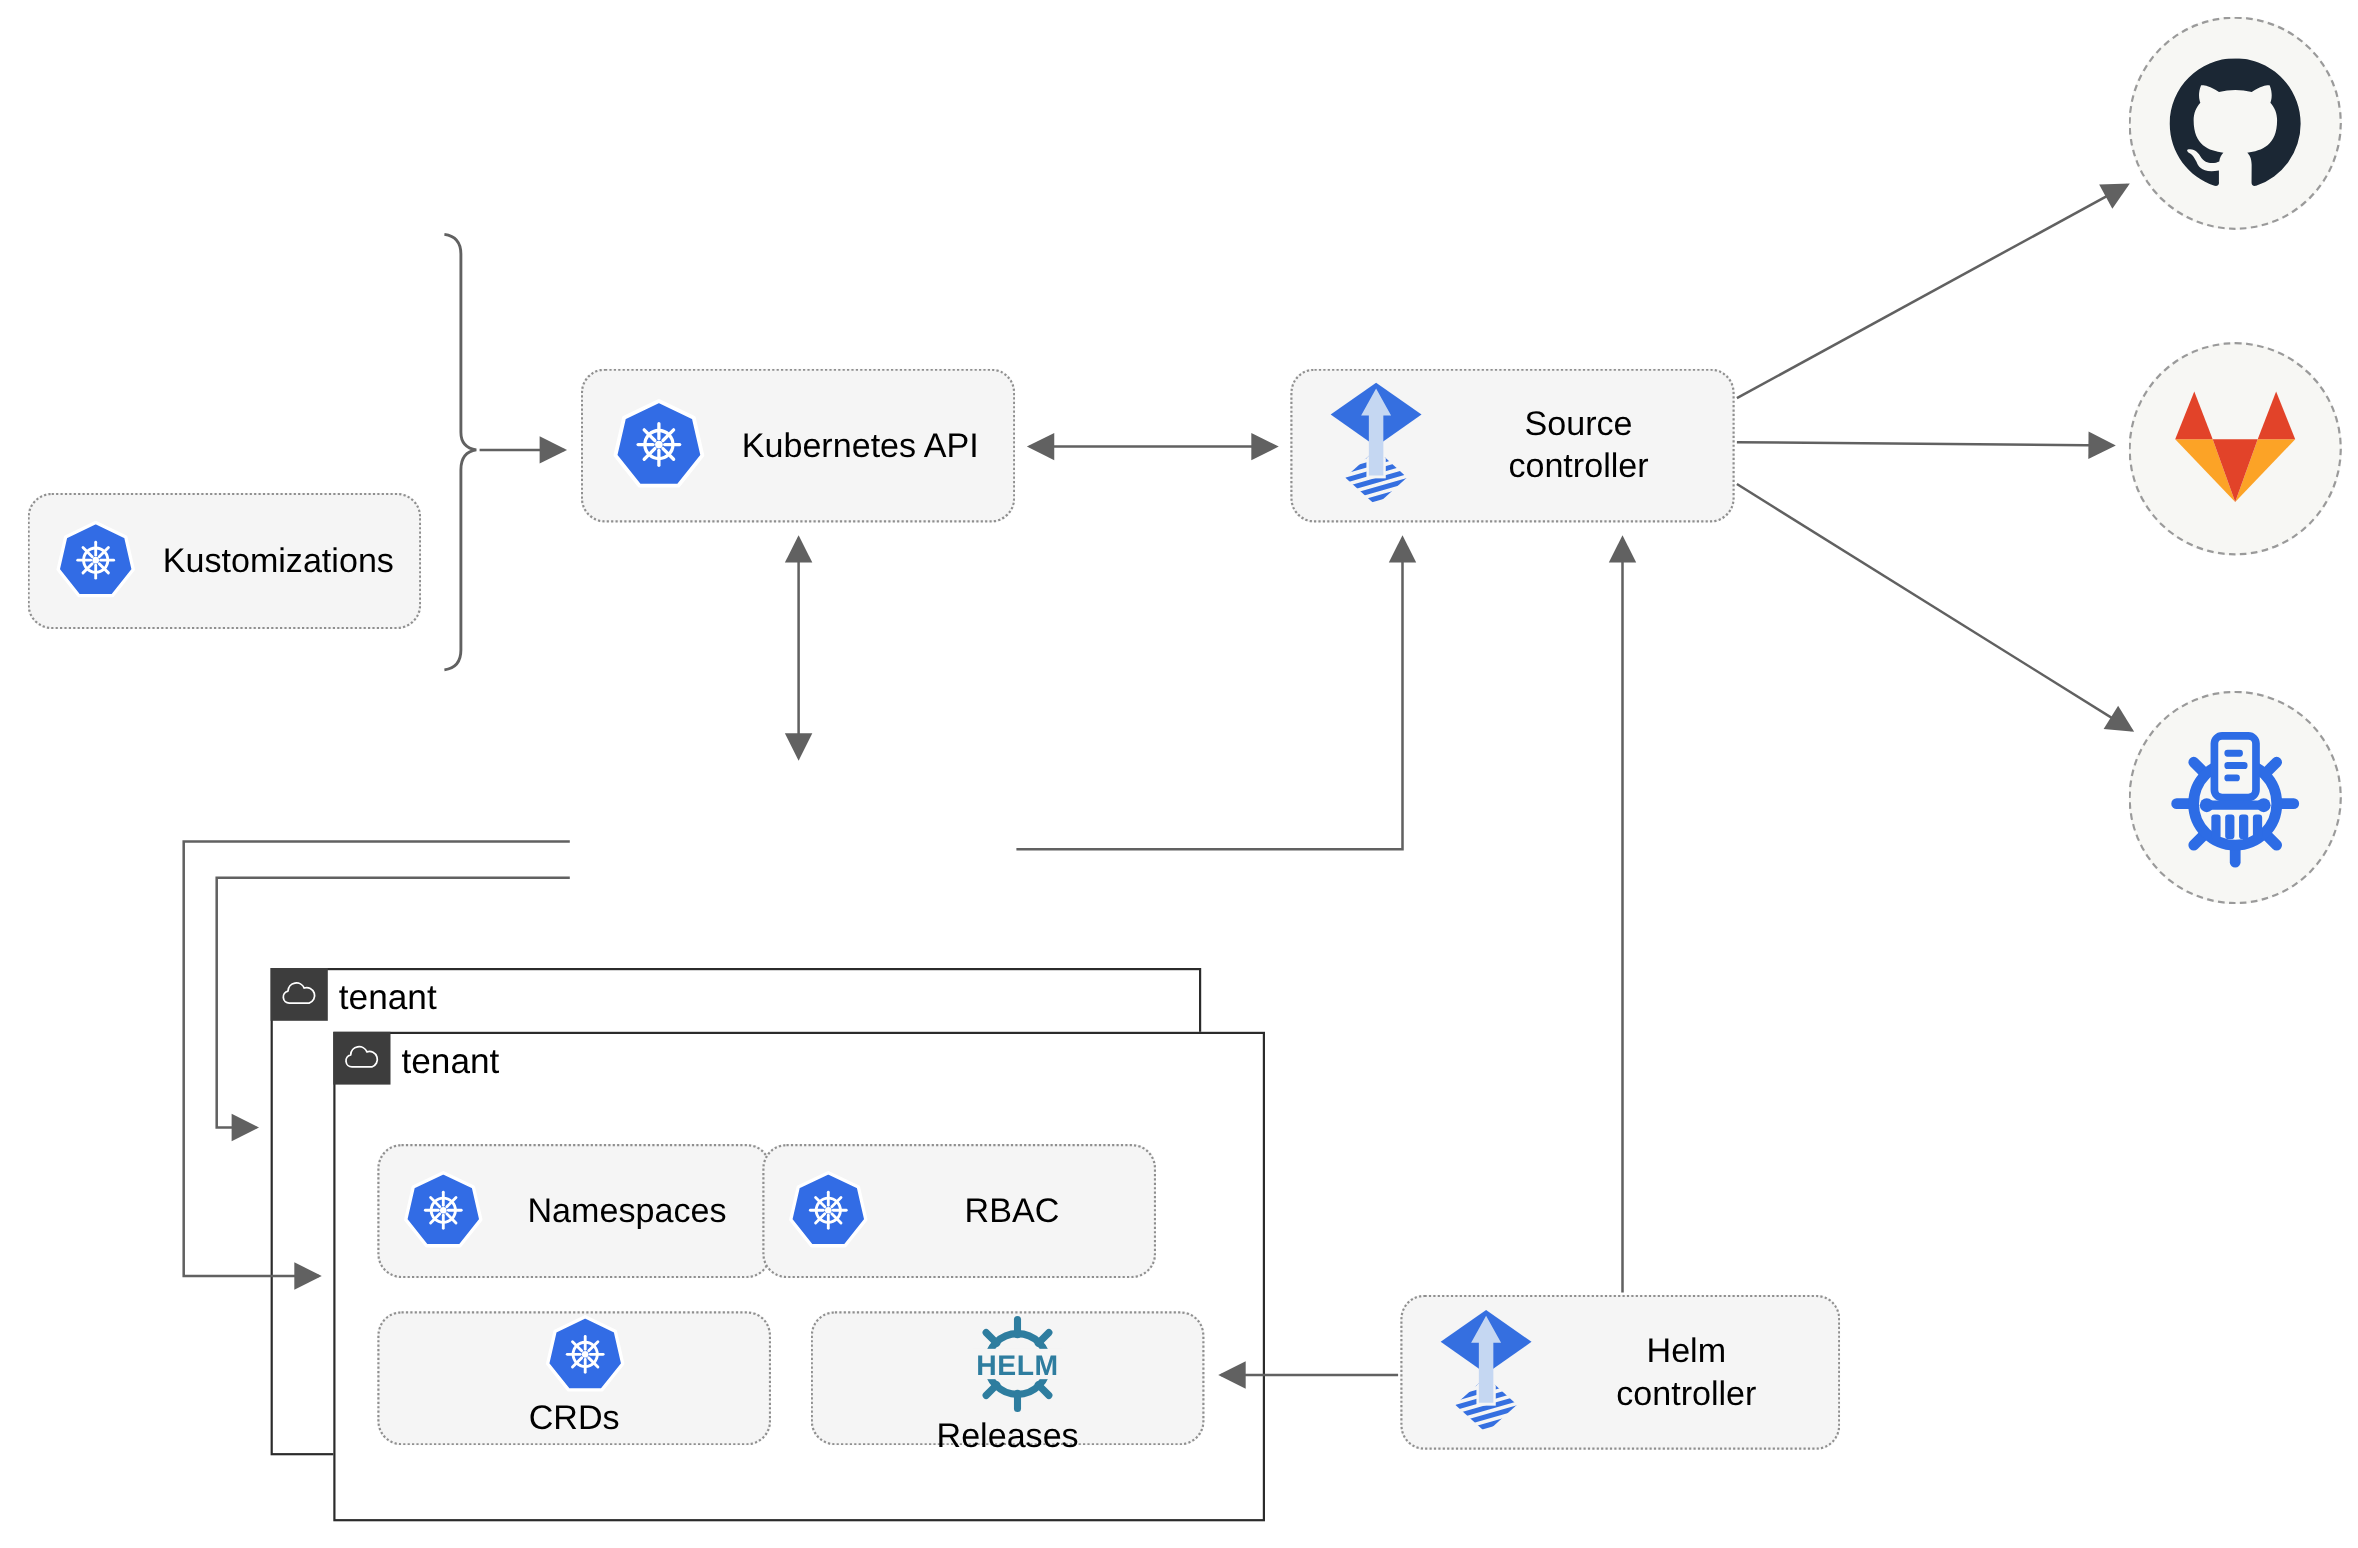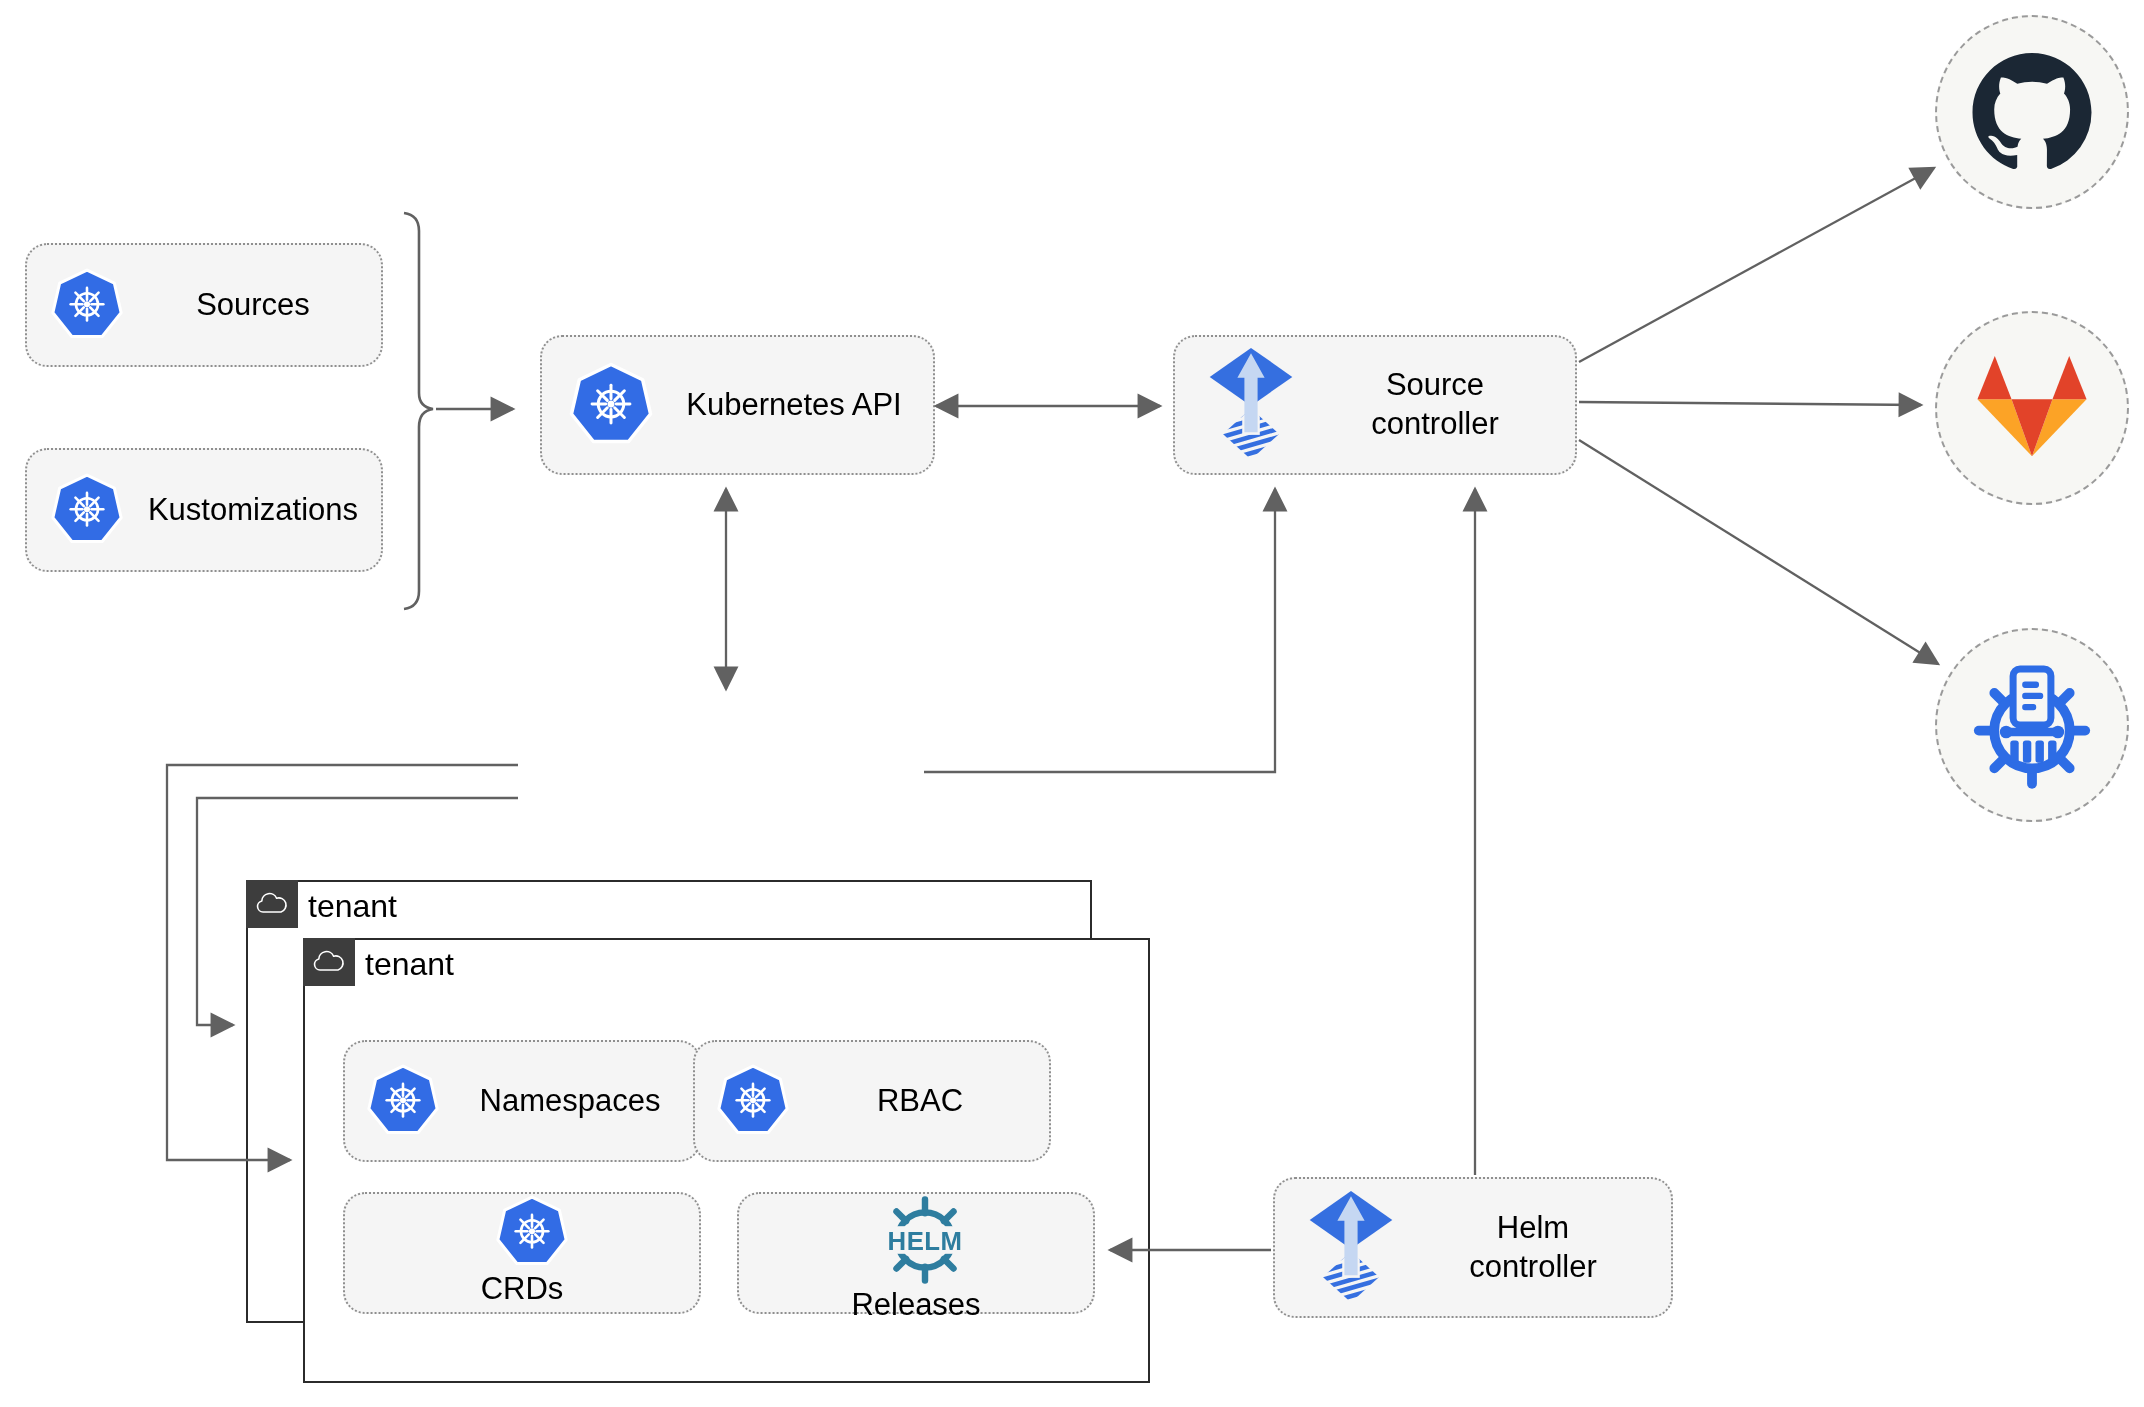--- a/index.html
+++ b/index.html
@@ -133,35 +133,29 @@
         <rect x="43.5" y="61" width="6" height="16" rx="2"></rect>
         <rect x="52.5" y="61" width="6" height="16" rx="2"></rect>
         <rect x="61.5" y="61" width="6" height="16" rx="2"></rect>
       </g>
     </symbol>
   </defs>
 </svg>
 
 <div id="canvas">
 
-  <div class="node" style="left:25px;top:243px;width:358px;height:124px;">
-    <svg class="icon" width="76" height="76" style="margin-left:22px">
-        <use href="#sym-k8s"></use>
-      </svg>
-    <div class="label">Sources</div>
-  </div>
 
   <div class="node" style="left:25px;top:448px;width:358px;height:124px;">
     <svg class="icon" width="76" height="76" style="margin-left:22px">
         <use href="#sym-k8s"></use>
       </svg>
     <div class="label">Kustomizations</div>
   </div>
 
-  <div class="node" style="left:540px;top:335px;width:395px;height:140px;">
+  <div class="node" style="left:528px;top:335px;width:395px;height:140px;">
     <svg class="icon" width="88" height="88" style="margin-left:25px">
         <use href="#sym-k8s"></use>
       </svg>
     <div class="label">Kubernetes API</div>
   </div>
 
   <div class="node" style="left:1173px;top:335px;width:404px;height:140px;">
     <svg class="icon" width="88" height="116" style="margin-left:32px">
         <use href="#sym-flux"></use>
       </svg>

